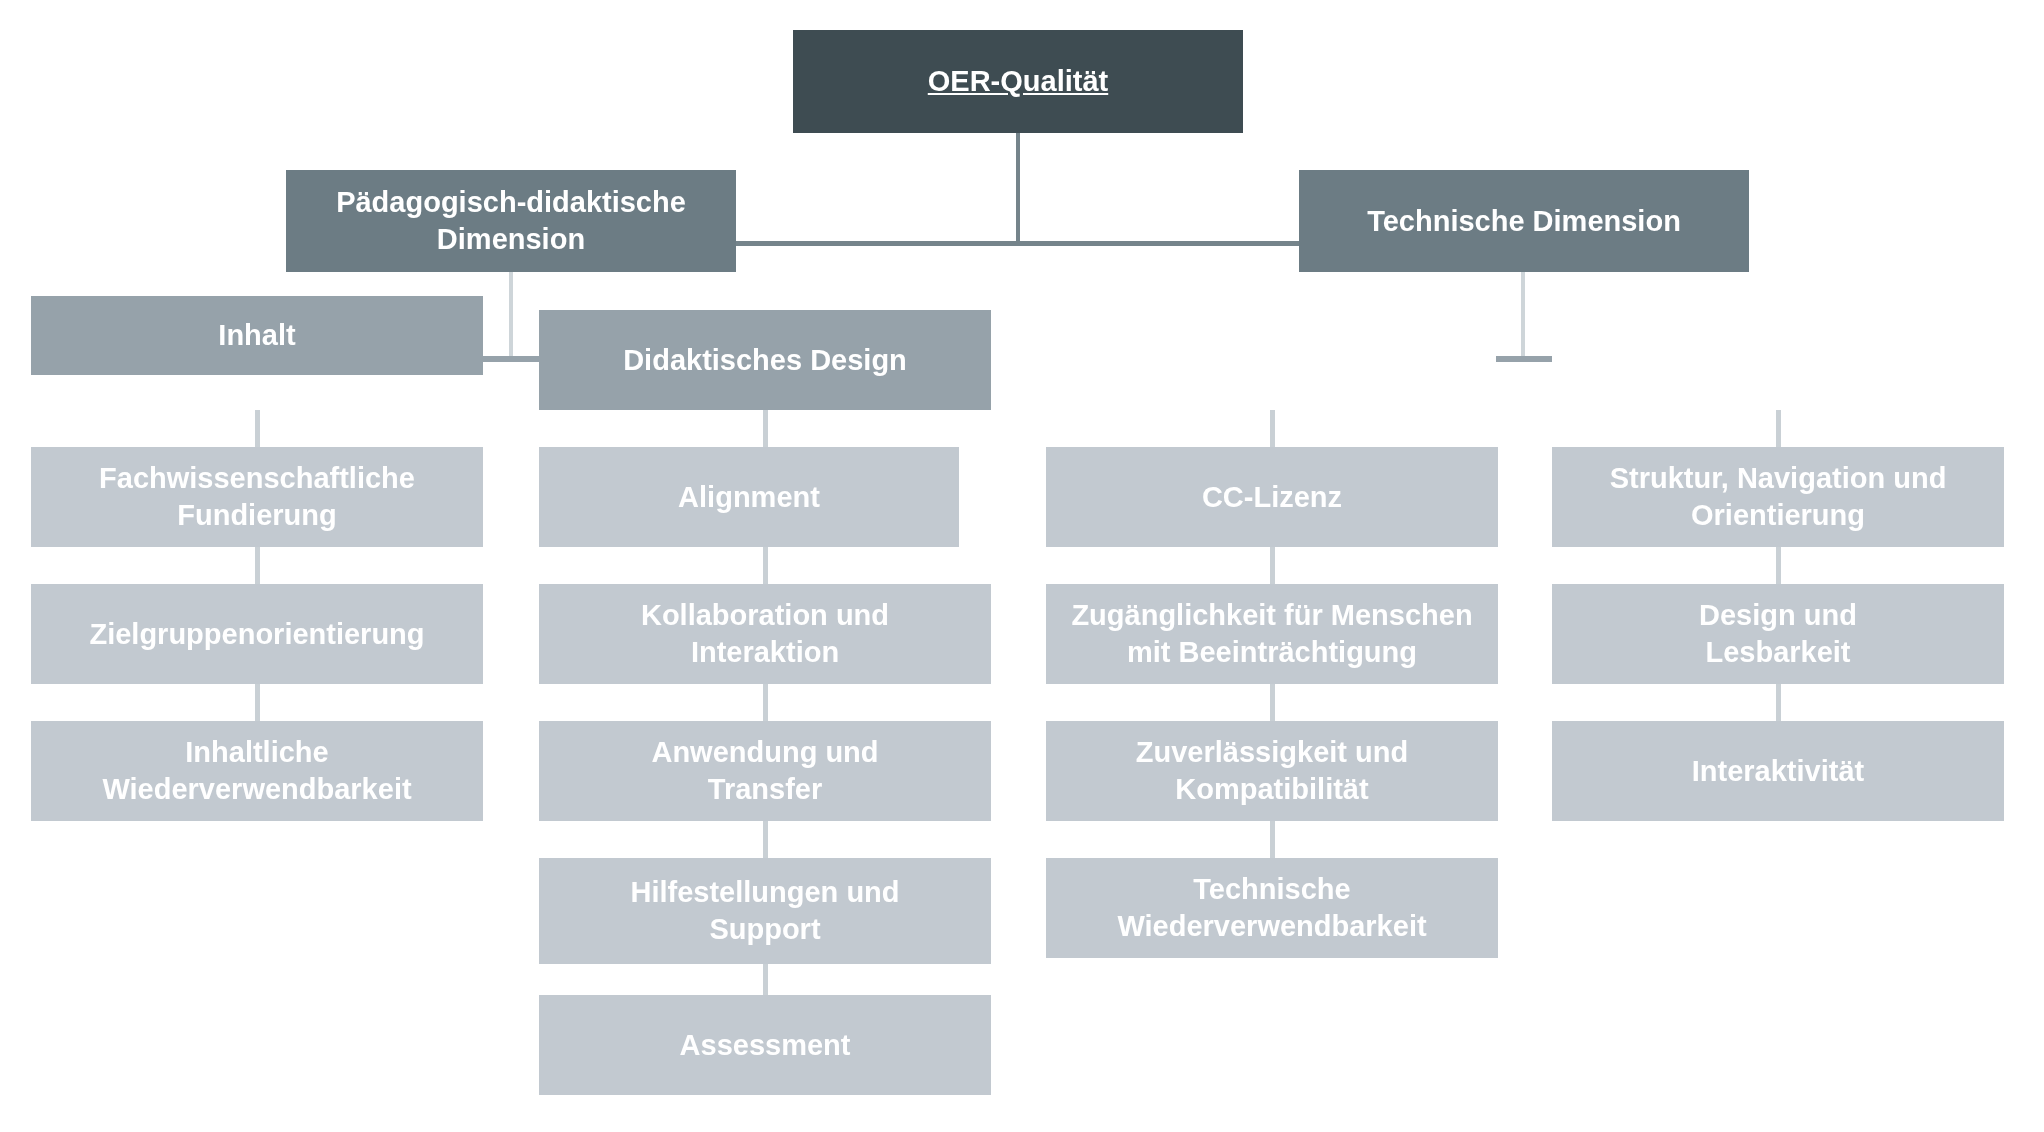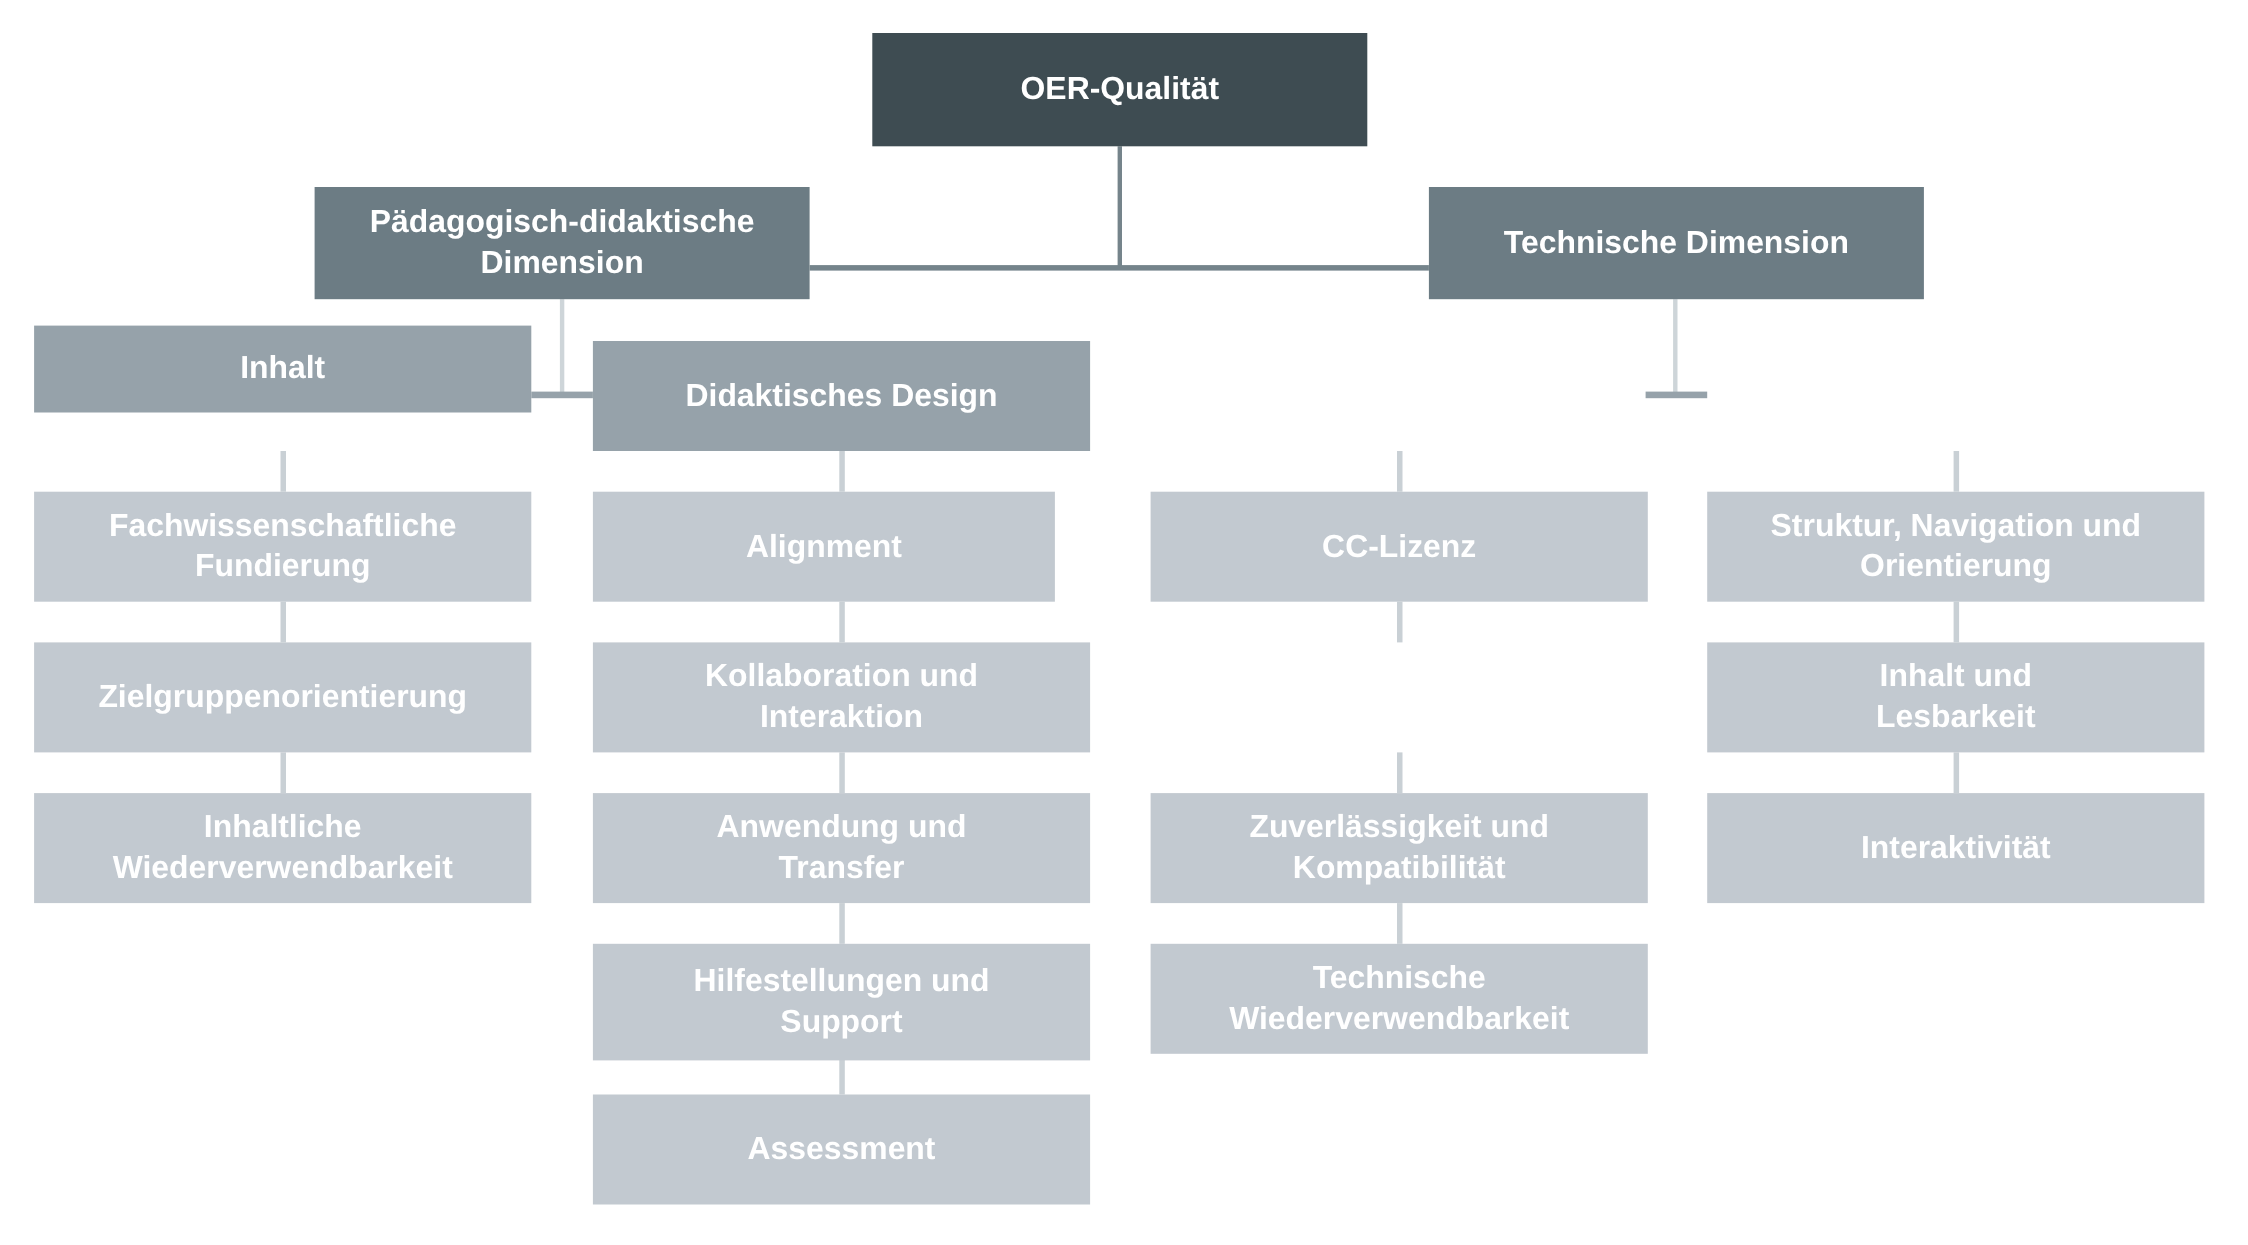--- a/index.html
+++ b/index.html
@@ -18,21 +18,21 @@
     justify-content:center;
     text-align:center;
     color:#ffffff;
     font-weight:bold;
     font-size:29px;
     line-height:37px;
     white-space:pre-line;
     padding:0 6px;
     box-sizing:border-box;
   }
-  .root { background:#3e4c52; }
+  .root { background:#3e4c52;text-decoration:underline; }
   .dim  { background:#6c7c84; }
   .cat  { background:#96a2aa; }
   .item { background:#c2c9d0; }
   .line { position:absolute; }
   .trunk    { background:#75848b; }
   .stub     { background:#ced5d9; }
   .junction { background:#96a2aa; }
   .colseg   { background:#c9d0d5; }
 </style>
 </head>
@@ -85,24 +85,26 @@
   <div class="node item" style="left:539px;top:447px;width:420px;height:100px">Alignment</div>
   <div class="node item" style="left:539px;top:584px;width:452px;height:100px">Kollaboration und
 Interaktion</div>
   <div class="node item" style="left:539px;top:721px;width:452px;height:100px">Anwendung und
 Transfer</div>
   <div class="node item" style="left:539px;top:858px;width:452px;height:106px">Hilfestellungen und
 Support</div>
   <div class="node item" style="left:539px;top:995px;width:452px;height:100px">Assessment</div>
 
   <div class="node item" style="left:1046px;top:447px;width:452px;height:100px">CC-Lizenz</div>
+  <div class="node item" style="left:1046px;top:584px;width:452px;height:100px">Zugänglichkeit für Menschen
+mit Beeinträchtigung</div>
   <div class="node item" style="left:1046px;top:721px;width:452px;height:100px">Zuverlässigkeit und
 Kompatibilität</div>
   <div class="node item" style="left:1046px;top:858px;width:452px;height:100px">Technische
 Wiederverwendbarkeit</div>
 
   <div class="node item" style="left:1552px;top:447px;width:452px;height:100px">Struktur, Navigation und
 Orientierung</div>
-  <div class="node item" style="left:1552px;top:584px;width:452px;height:100px">Inhalt und
+  <div class="node item" style="left:1552px;top:584px;width:452px;height:100px">Design und
 Lesbarkeit</div>
   <div class="node item" style="left:1552px;top:721px;width:452px;height:100px">Interaktivität</div>
 
 </div>
 
 </body></html>

